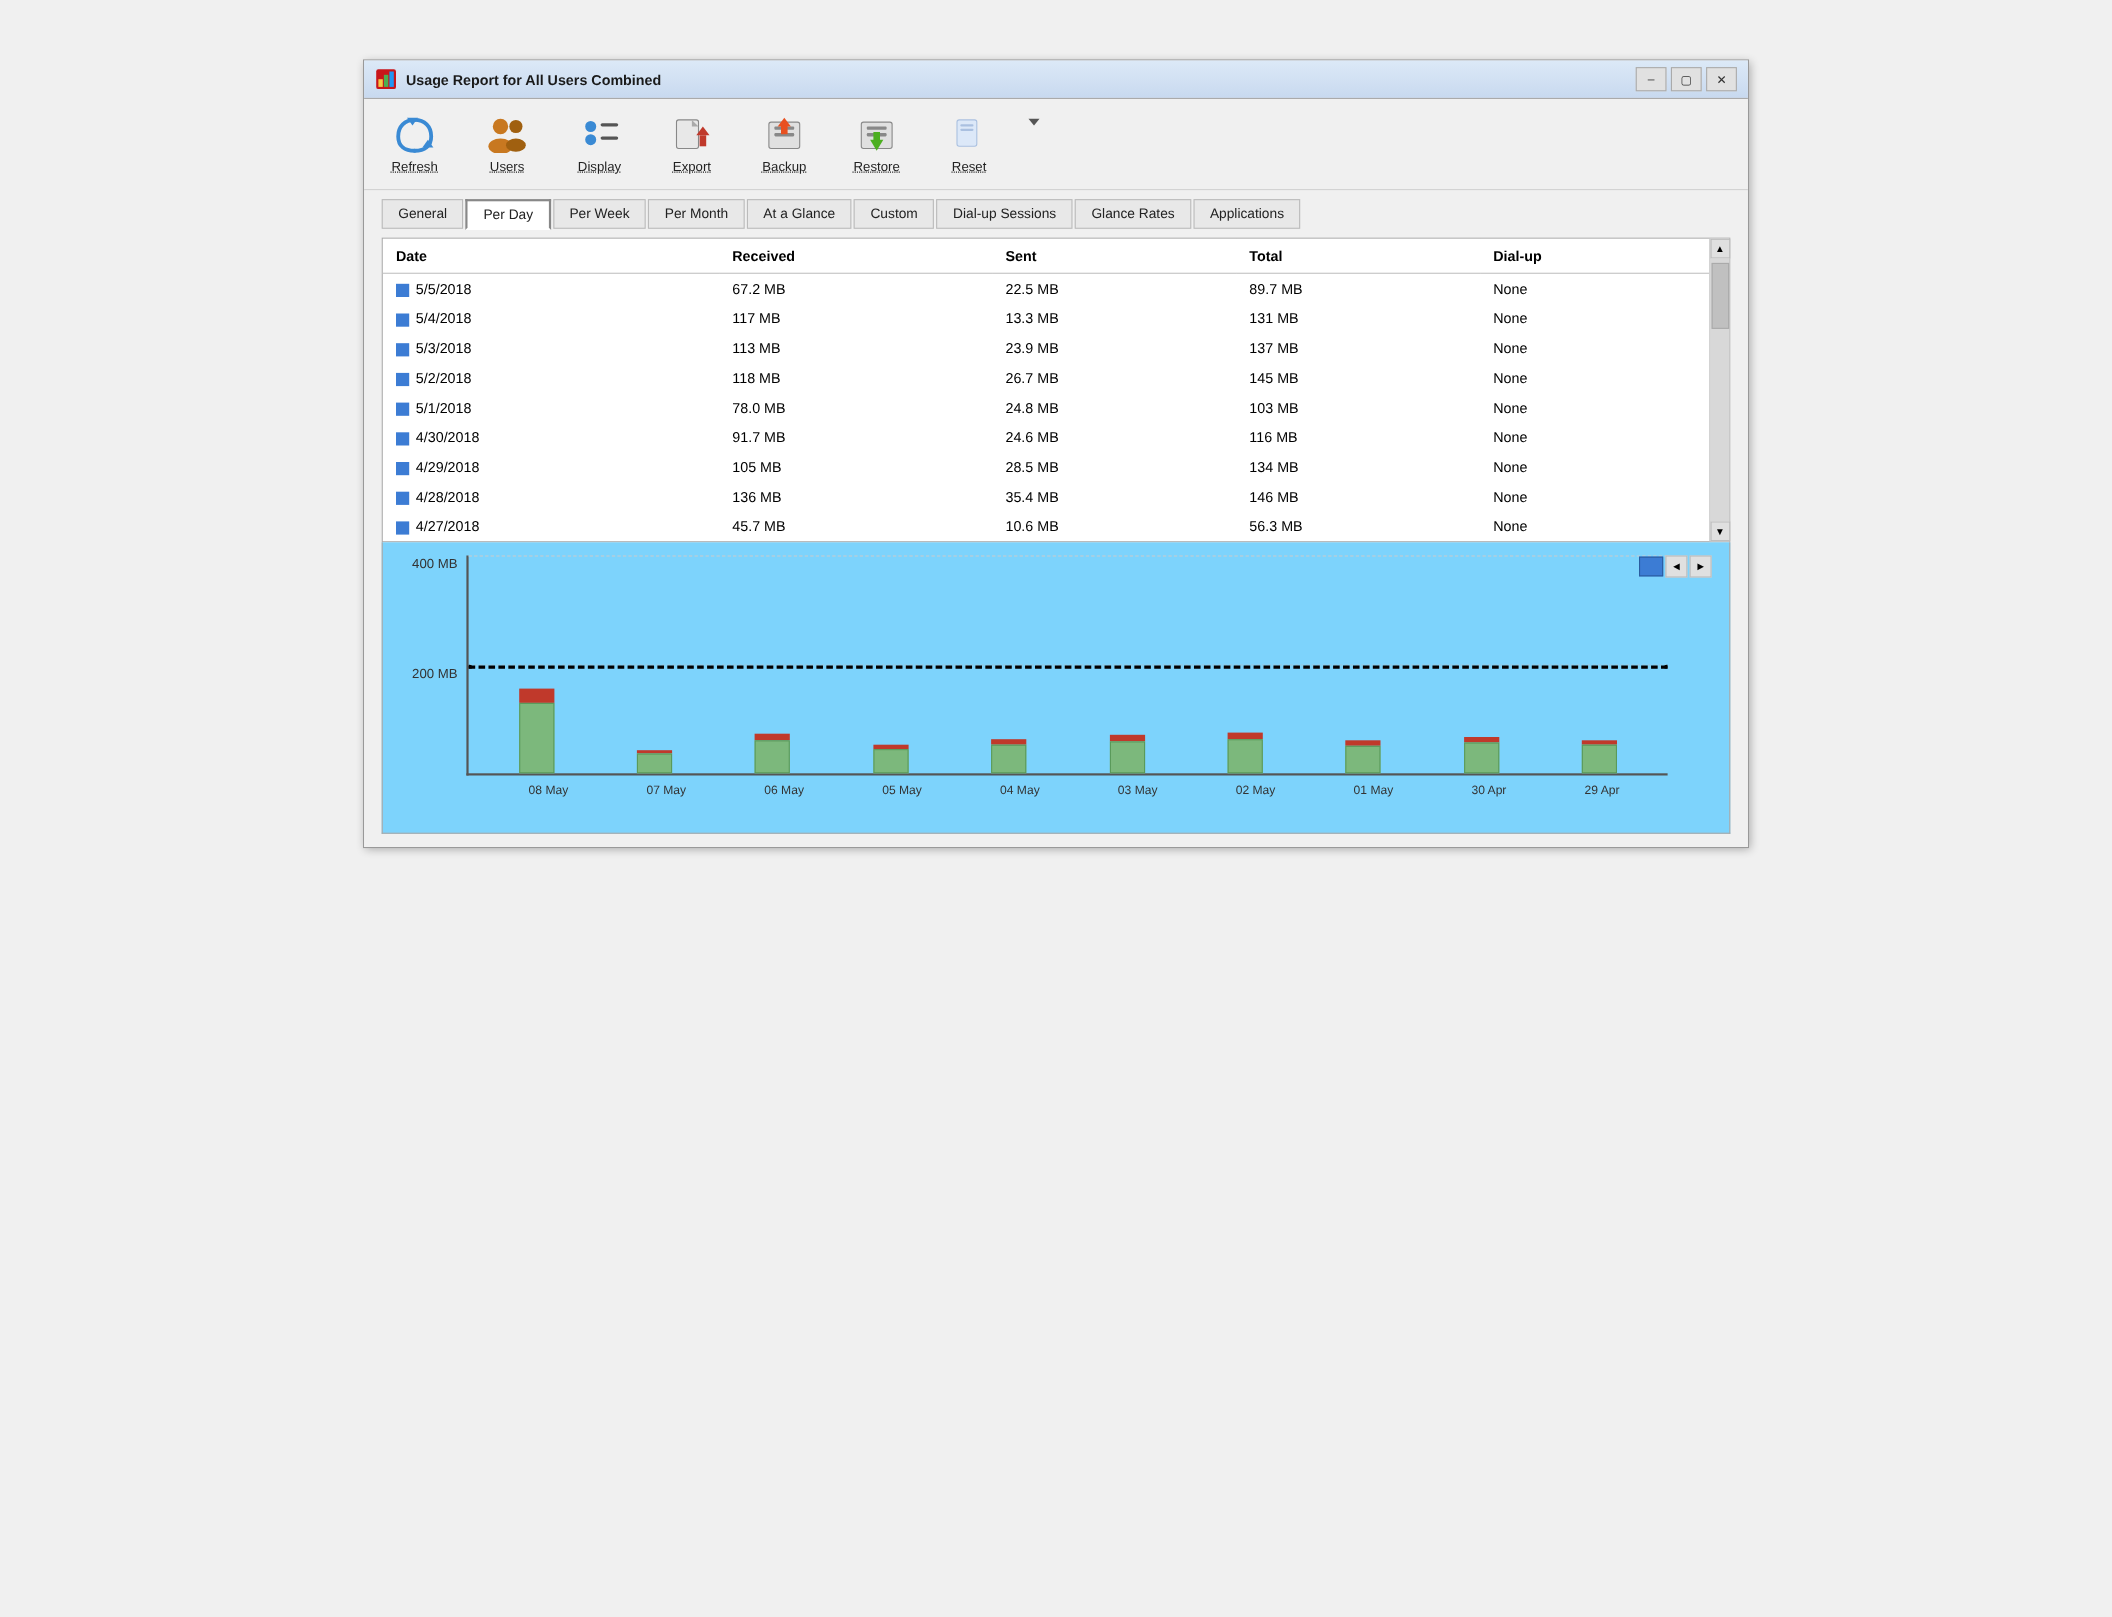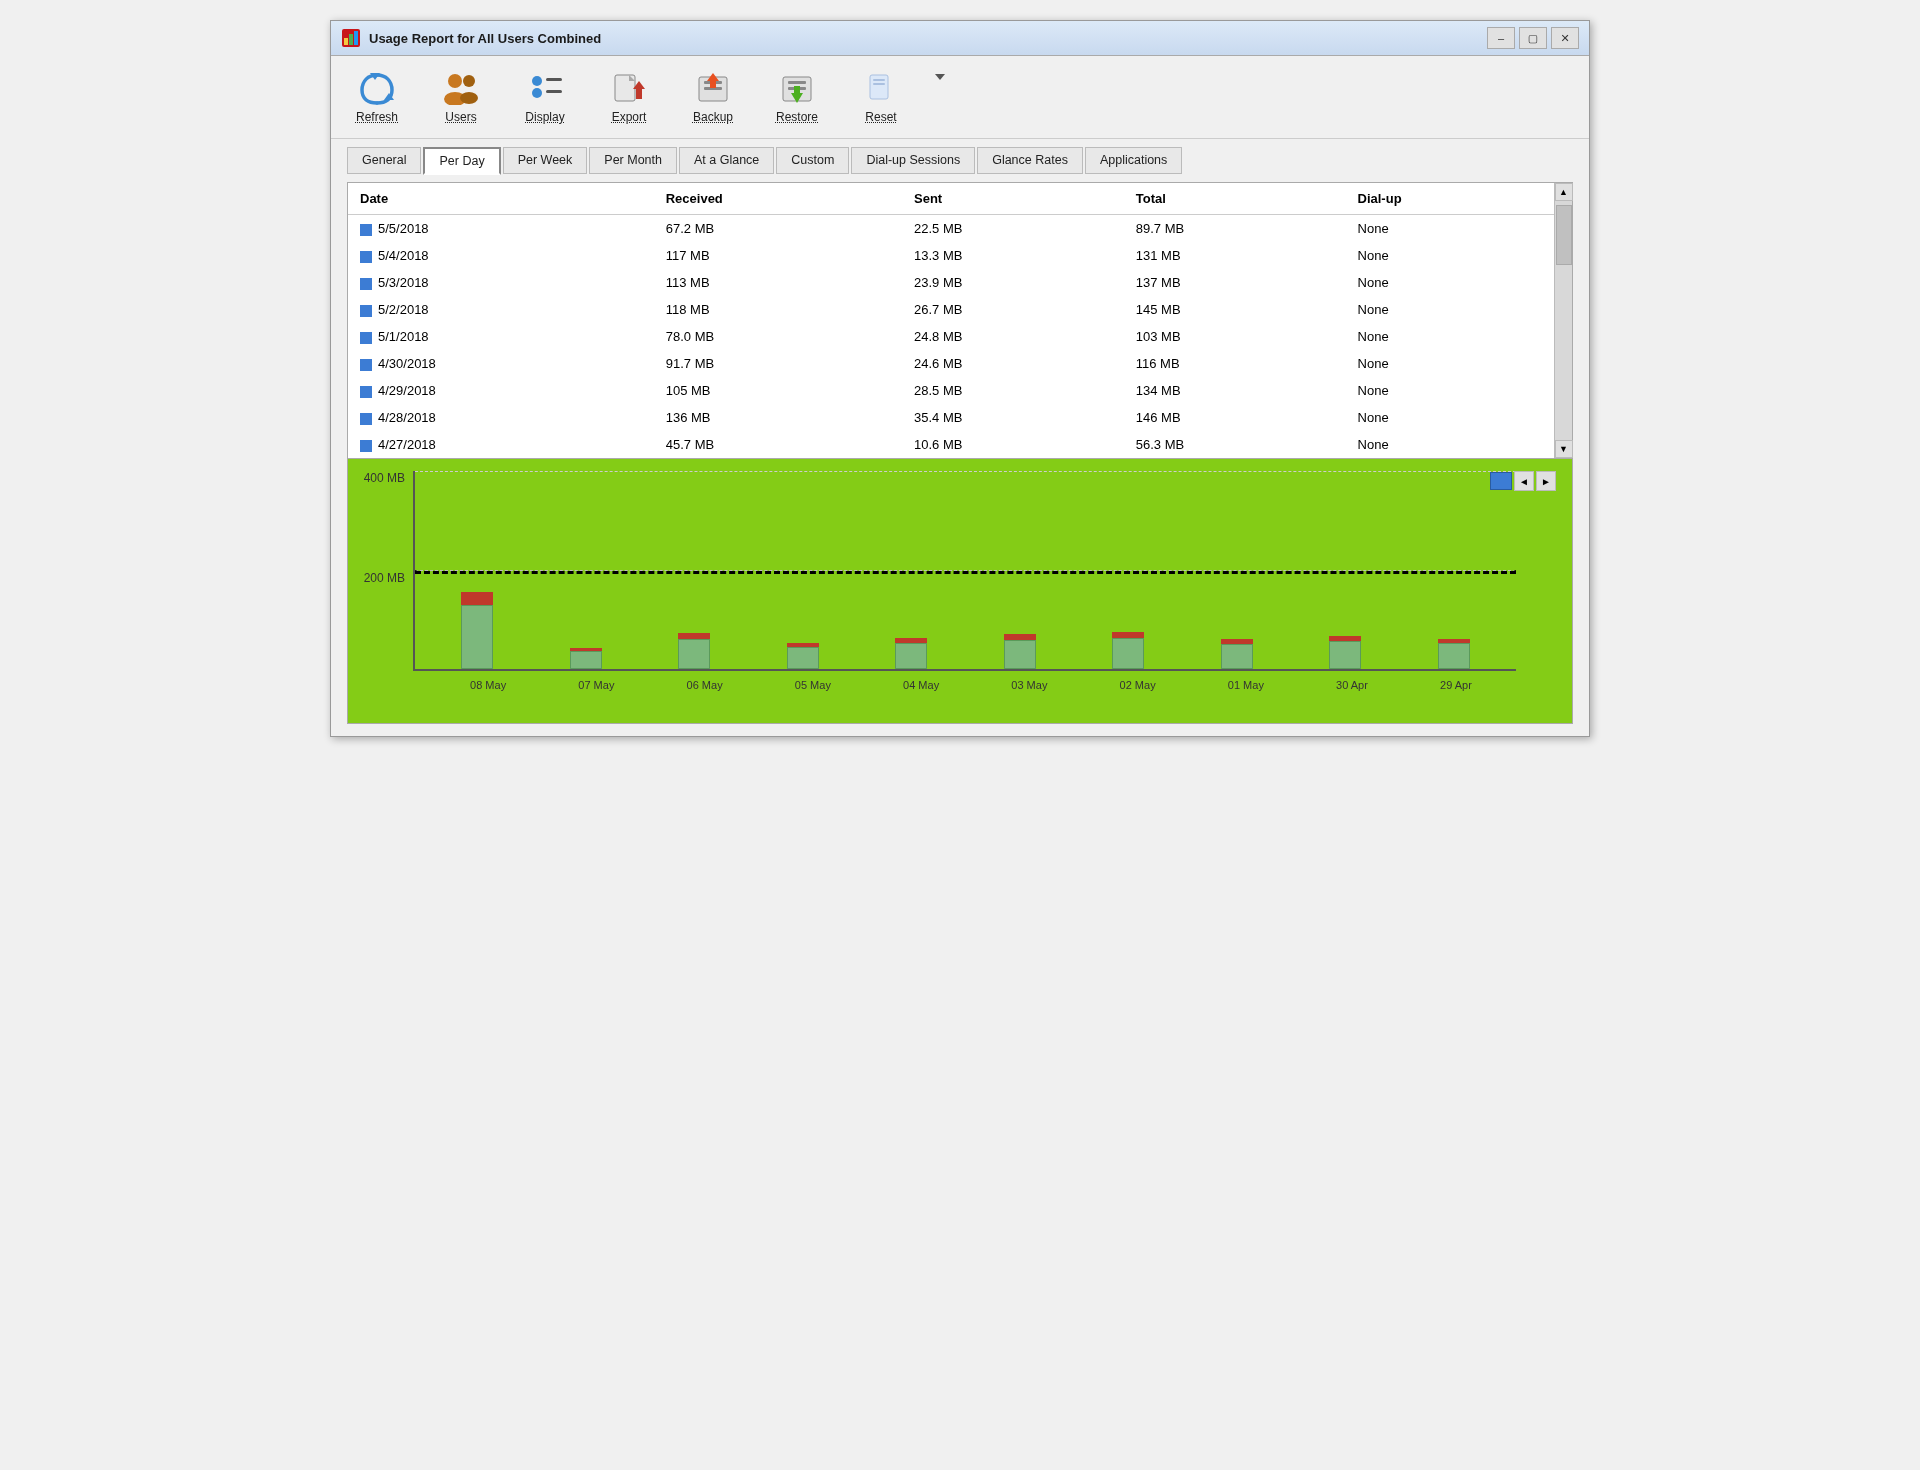--- a/index.html
+++ b/index.html
@@ -10,20 +10,21 @@
       display: flex;
       justify-content: center;
       align-items: flex-start;
       padding: 20px;
     }
     .window {
       width: 1260px;
       background: #f0f0f0;
       border: 1px solid #999;
       box-shadow: 2px 2px 8px rgba(0,0,0,0.3);
+      margin-top: 34px;
     }
     .title-bar {
       background: linear-gradient(to bottom, #dce9f7, #c8d9ef);
       display: flex;
       align-items: center;
       justify-content: space-between;
       padding: 6px 10px;
       border-bottom: 1px solid #aaa;
     }
     .title-bar-left {
@@ -215,24 +216,24 @@
       width: 16px;
       height: 60px;
       background: #c0c0c0;
       border: 1px solid #aaa;
       position: absolute;
       top: 4px;
       left: 1px;
     }
 
     .chart-panel {
-      background: #84cc16;
+      background: #7dd3fc;
       border: 1px solid #aaa;
       border-top: none;
-      padding: 12px 16px 12px 0;
+      padding: 12px 16px 12px 11px;
     }
     .chart-container {
       position: relative;
       height: 240px;
     }
     .chart-y-labels {
       position: absolute;
       left: 0;
       top: 0;
       bottom: 40px;

